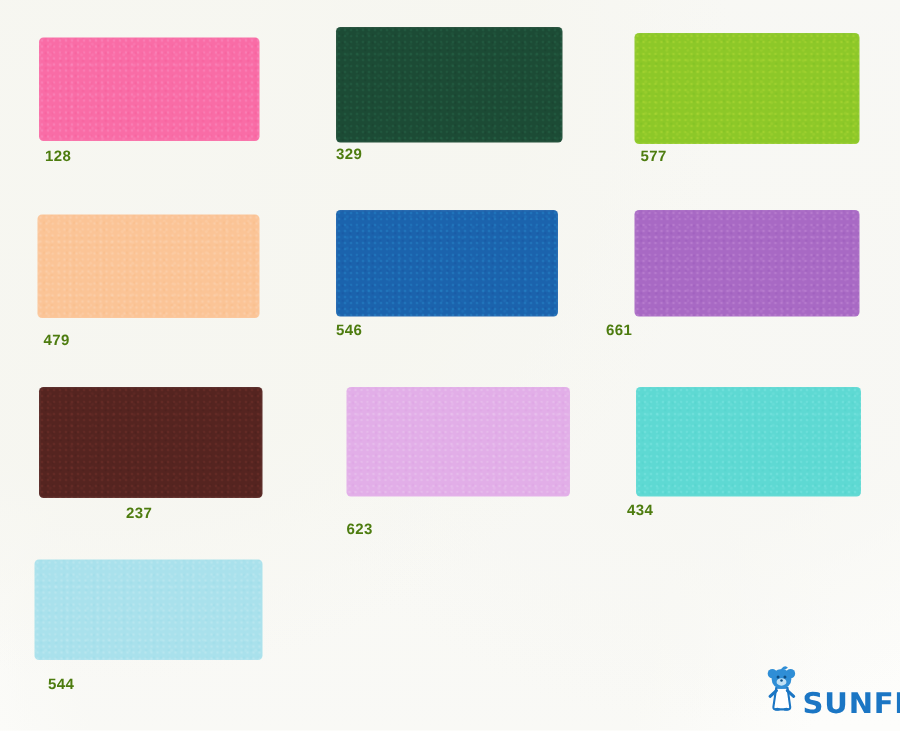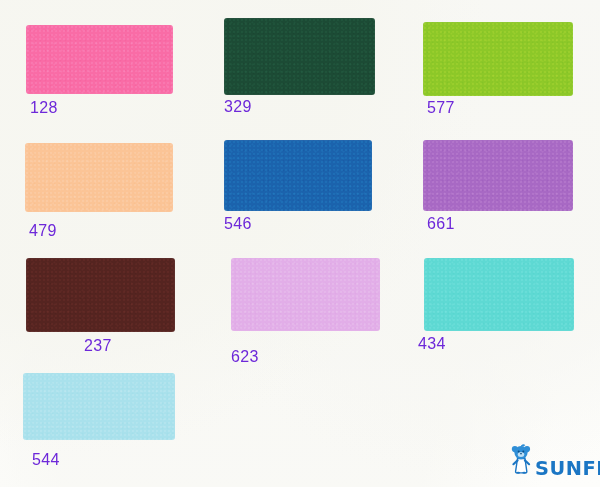--- a/index.html
+++ b/index.html
@@ -57,23 +57,23 @@
     content: "";
     position: absolute;
     inset: -1px;
     
     box-shadow: inset 0 0 2px 1px rgba(255,255,255,.18);
     pointer-events: none;
   }
 
   .chip-label {
     position: absolute;
-    font-size: 16px;
-    font-weight: 400;
-    color: #6d28d9;
+    font-size: 10px;
+    font-weight: 700;
+    color: #4d7c0f;
     letter-spacing: 0.3px;
     white-space: nowrap;
     line-height: 1;
   }
 
   
   #logo {
     position: absolute;
     display: flex;
     align-items: flex-end;
@@ -123,21 +123,21 @@
       <div class="chip" style="width: 150px; height: 73px; background: rgb(94, 217, 211);"></div>
     </div>
     <div class="swatch-cell" style="left: 23px; top: 373px; width: 152px; height: 67px;">
       <div class="chip" style="width: 152px; height: 67px; background: rgb(169, 225, 236);"></div>
     </div>
     <div class="chip-label" style="left: 30px; top: 100px;">128</div>
     <div class="chip-label" style="left: 224px; top: 99px;">329</div>
     <div class="chip-label" style="left: 427px; top: 100px;">577</div>
     <div class="chip-label" style="left: 29px; top: 223px;">479</div>
     <div class="chip-label" style="left: 224px; top: 216px;">546</div>
-    <div class="chip-label" style="left: 427px; top: 216px;">661</div>
+    <div class="chip-label" style="left: 404px; top: 216px;">661</div>
     <div class="chip-label" style="left: 36px; top: 338px; margin-left: 48px;">237</div>
     <div class="chip-label" style="left: 231px; top: 336px; margin-top: 13px;">623</div>
     <div class="chip-label" style="left: 418px; top: 336px;">434</div>
     <div class="chip-label" style="left: 32px; top: 435px; margin-top: 17px;">544</div>
   </div>
 
 <div id="logo" style="left: 508px; top: 442px;">
   <span>
     <svg width="26" height="32" viewBox="0 0 26 32" xmlns="http://www.w3.org/2000/svg" aria-hidden="true">
 

